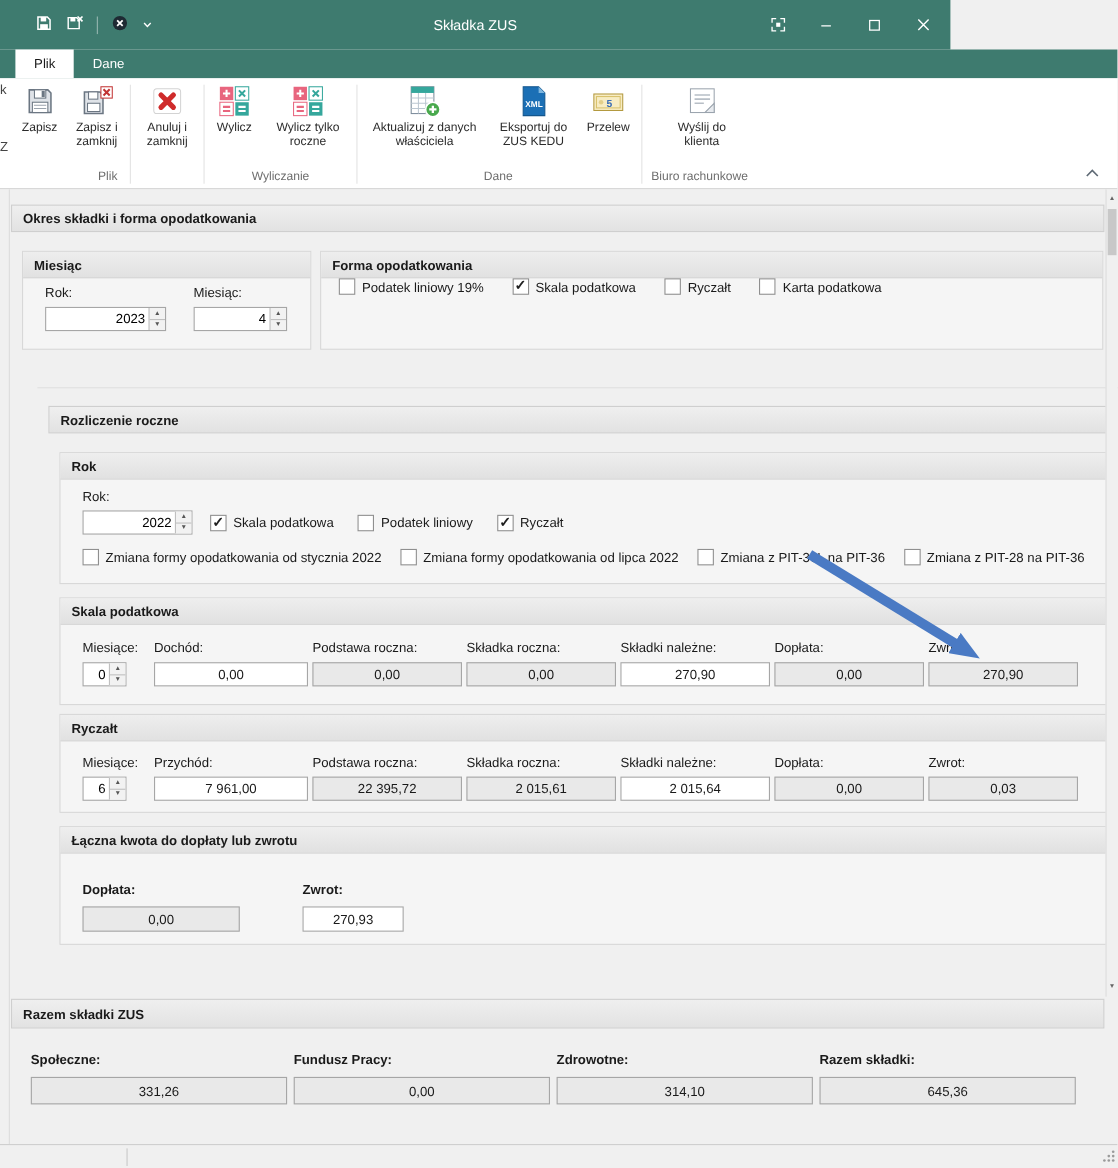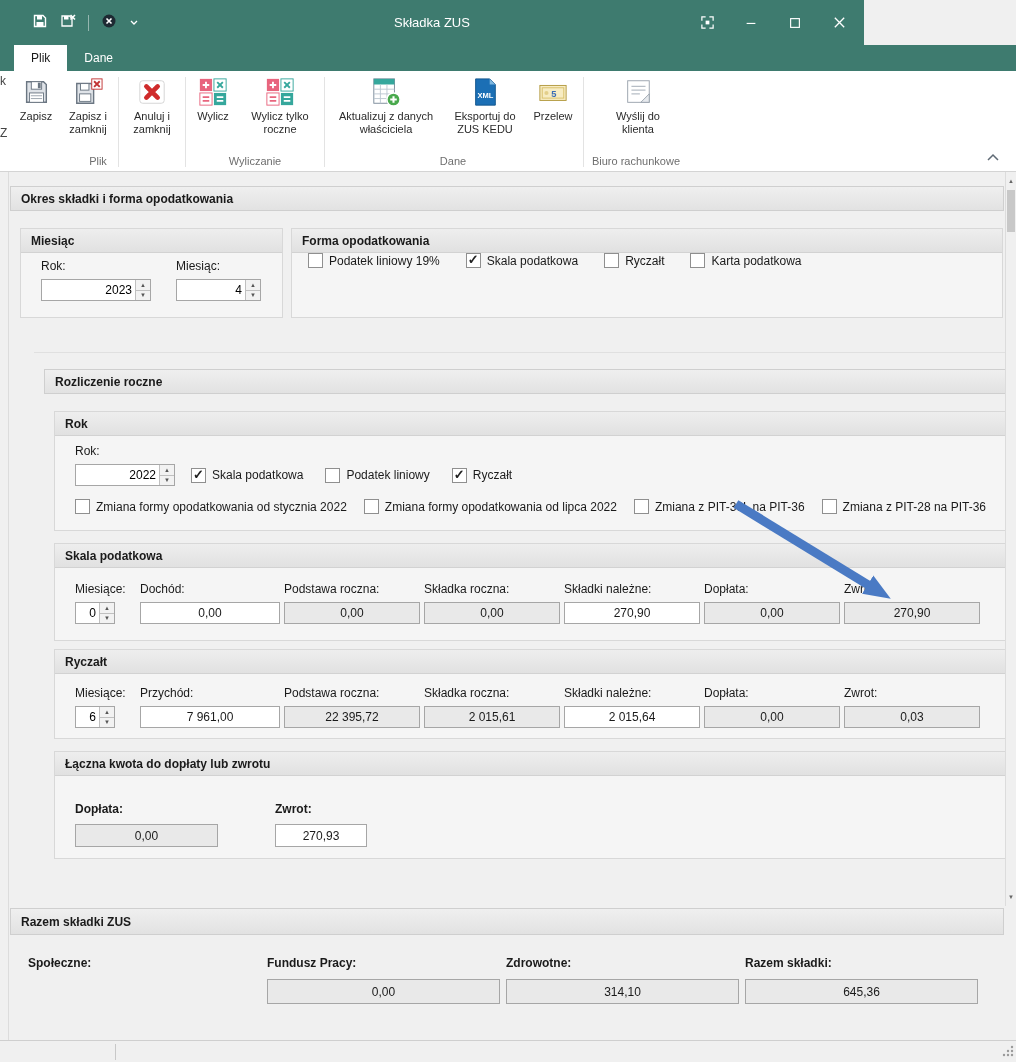--- a/index.html
+++ b/index.html
@@ -459,20 +459,21 @@
     <div class="varrow" style="bottom:0">▼</div>
   </div>
 </div>
 
 <div class="sech" style="left:10px;top:908px;width:994px;height:27px">
   <span>Razem składki ZUS</span>
 </div>
 <div style="position:absolute;left:28px;top:956px;display:flex;gap:6px">
   <div class="col" style="width:233px;gap:9px">
       <span class="lab-b">Społeczne:</span>
+      <input class="fld ro" readonly="" style="height: 25px;" value="331,26">
     </div>
   <div class="col" style="width:233px;gap:9px">
       <span class="lab-b">Fundusz Pracy:</span>
       <input class="fld ro" readonly="" style="height: 25px;" value="0,00">
     </div>
   <div class="col" style="width:233px;gap:9px">
       <span class="lab-b">Zdrowotne:</span>
       <input class="fld ro" readonly="" style="height: 25px;" value="314,10">
     </div>
   <div class="col" style="width:233px;gap:9px">

